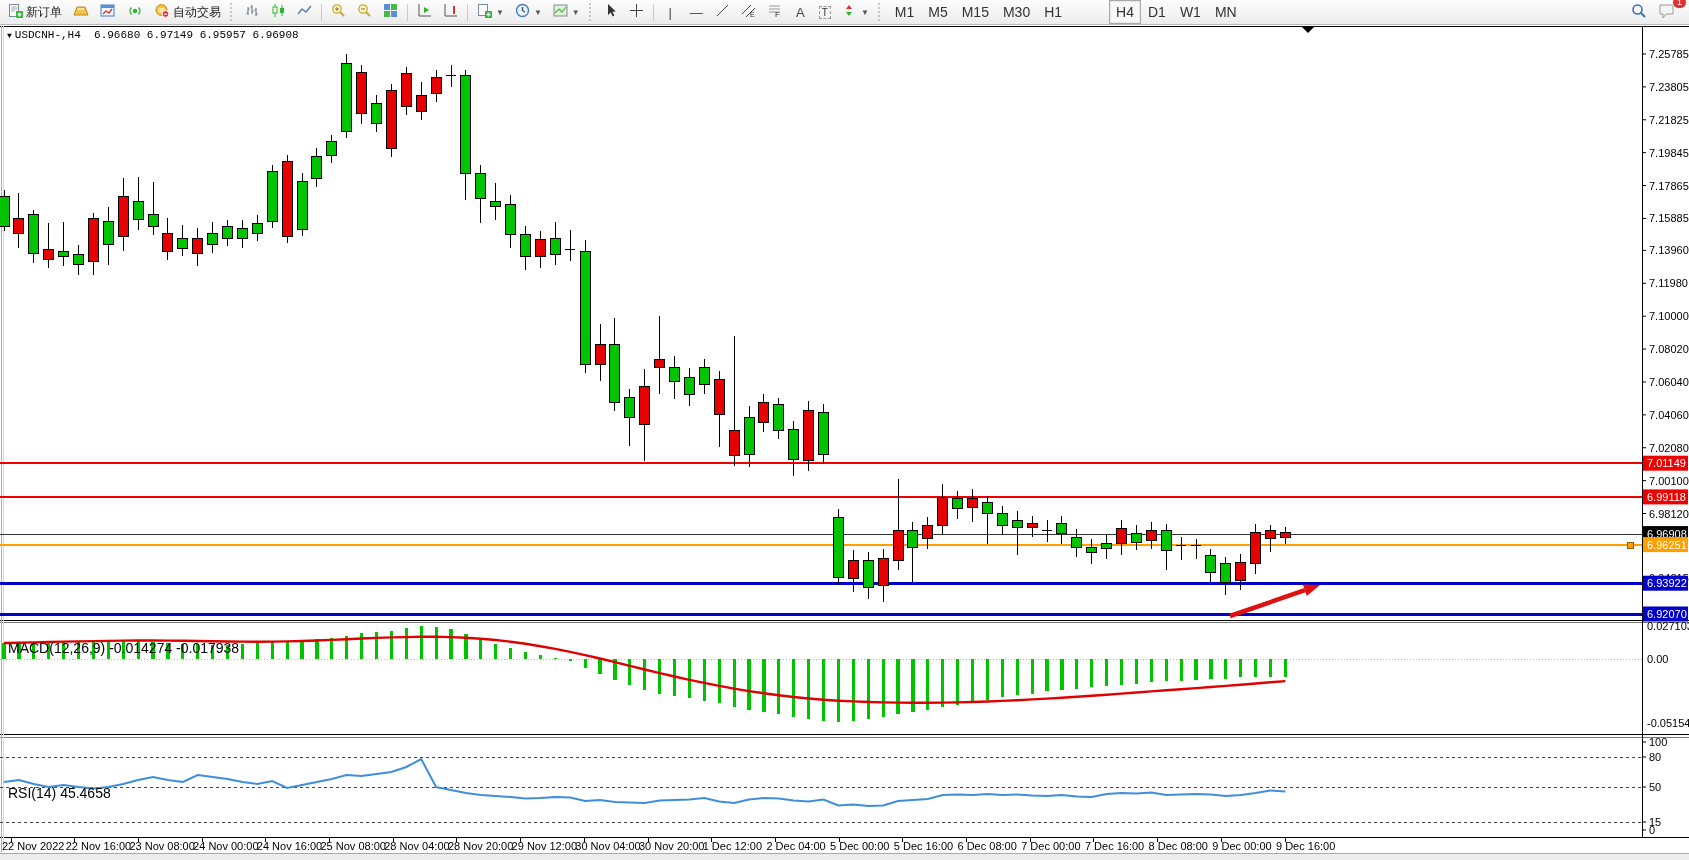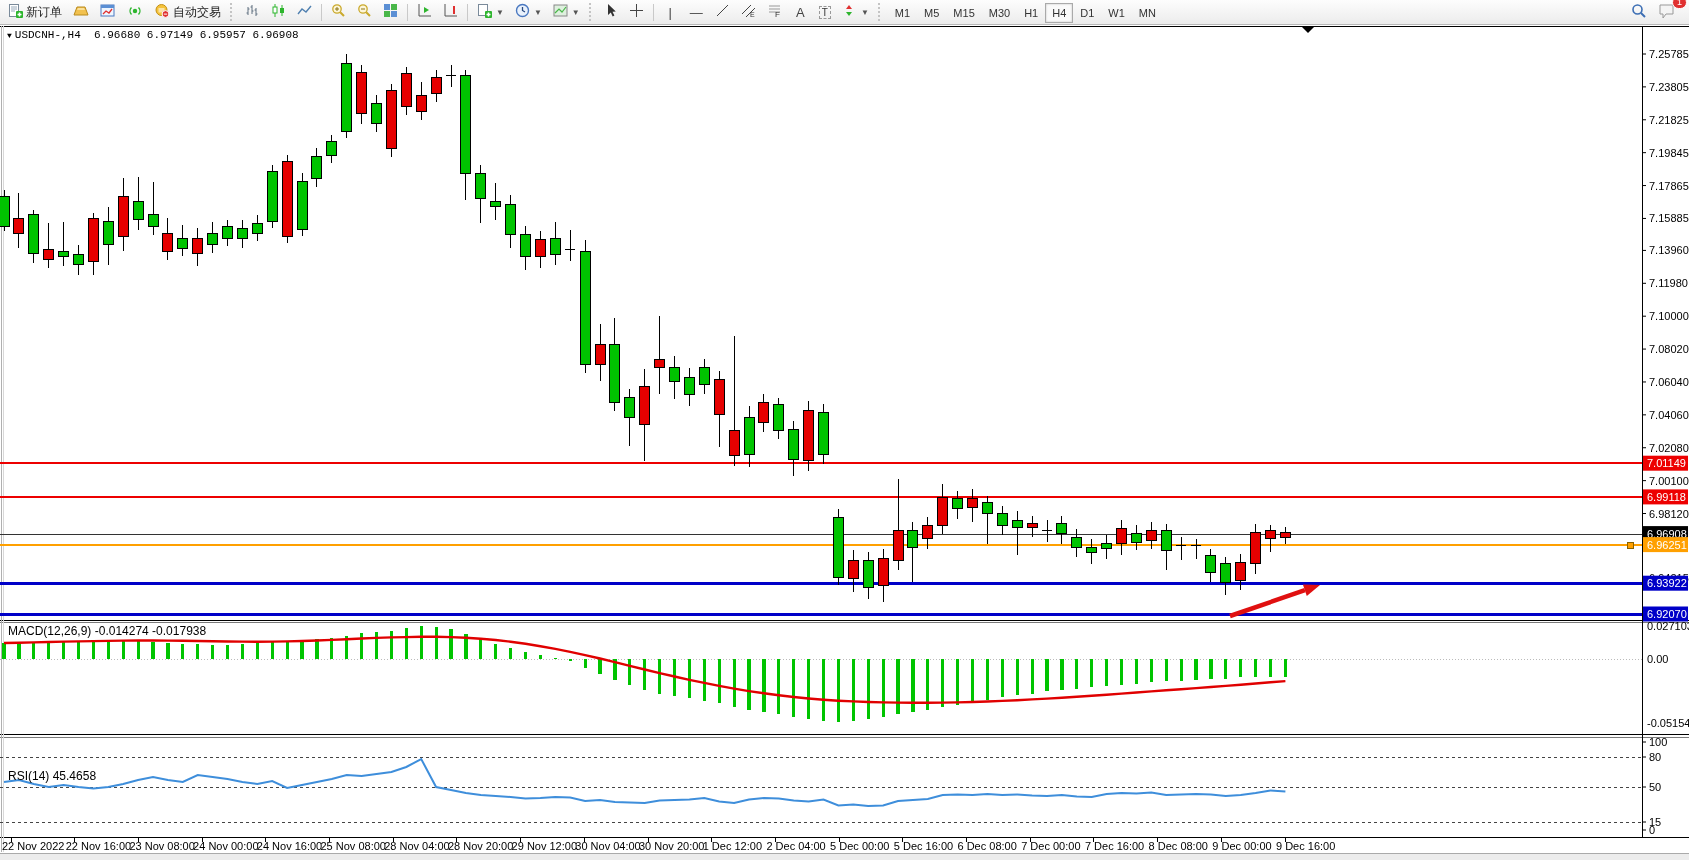--- a/index.html
+++ b/index.html
@@ -8,33 +8,33 @@
   
   .toolbar{position:absolute;left:0;top:0;width:1689px;height:25px;
     background:linear-gradient(#fdfdfd,#ececec);border-bottom:1px solid #b8b8b8;
     display:flex;align-items:center;gap:1px;padding-left:3px;box-sizing:border-box;z-index:5;}
   .tb{display:inline-flex;align-items:center;gap:3px;padding:2px 4px;border-radius:2px;
       border:1px solid transparent;font-size:12px;color:#222;cursor:default;background:none;}
   .tb b{font-weight:normal;}
   .sep{width:1px;height:17px;background:#c9c9c9;margin:0 3px;}
   .grip{width:3px;height:18px;border-left:2px dotted #c4c4c4;margin:0 4px 0 3px;}
   .caret{font-size:8px;color:#555;margin-left:1px;}
-  .tf{font-size:11px;color:#333;padding:3px 6px;border:1px solid transparent;}
-  .tf.on{background:#fafafa;border:1px solid #aaa;box-shadow:inset 0 0 2px #bbb;}
+  .tf{font-size:14px;color:#333;padding:3px 6px;border:1px solid transparent;}
+  .tf.on{background:#fafafa;border:1px solid #aaa;box-shadow:inset 0 0 2px #bbb;margin-left:40px;}
   .glyph{font-size:13px;color:#444;width:15px;text-align:center;display:inline-block;}
   .labelT{font-size:10px;border:1px dashed #999;padding:0 2px;color:#333;}
   .spacer{flex:1;}
   .chatwrap{position:relative;margin-right:8px;}
   .badge1{position:absolute;top:-4px;right:-6px;background:#e03030;color:#fff;border-radius:8px;
      font-size:9px;padding:0 4px;line-height:11px;border:1px solid #fff;}
   
   #chartsvg{position:absolute;left:0;top:0;z-index:1;}
   .chart-title{position:absolute;left:7px;top:29px;font-size:11px;color:#000;z-index:3;font-family:Liberation Mono, monospace;}
   .chart-title .tri{font-size:8px;margin-right:3px;}
-  .pane-label{position:absolute;left:8px;font-size:12px;color:#000;z-index:3;}
+  .pane-label{position:absolute;left:8px;font-size:14px;color:#000;z-index:3;margin-top:16px;}
 </style>
 </head>
 <body>
 
 <div id="app">
 
   <div class="toolbar">
     <button class="tb">
       <span><svg width="15" height="15">
             <rect x="1.5" y="1.5" width="9" height="12" fill="#fff" stroke="#7a8a9a"></rect>

